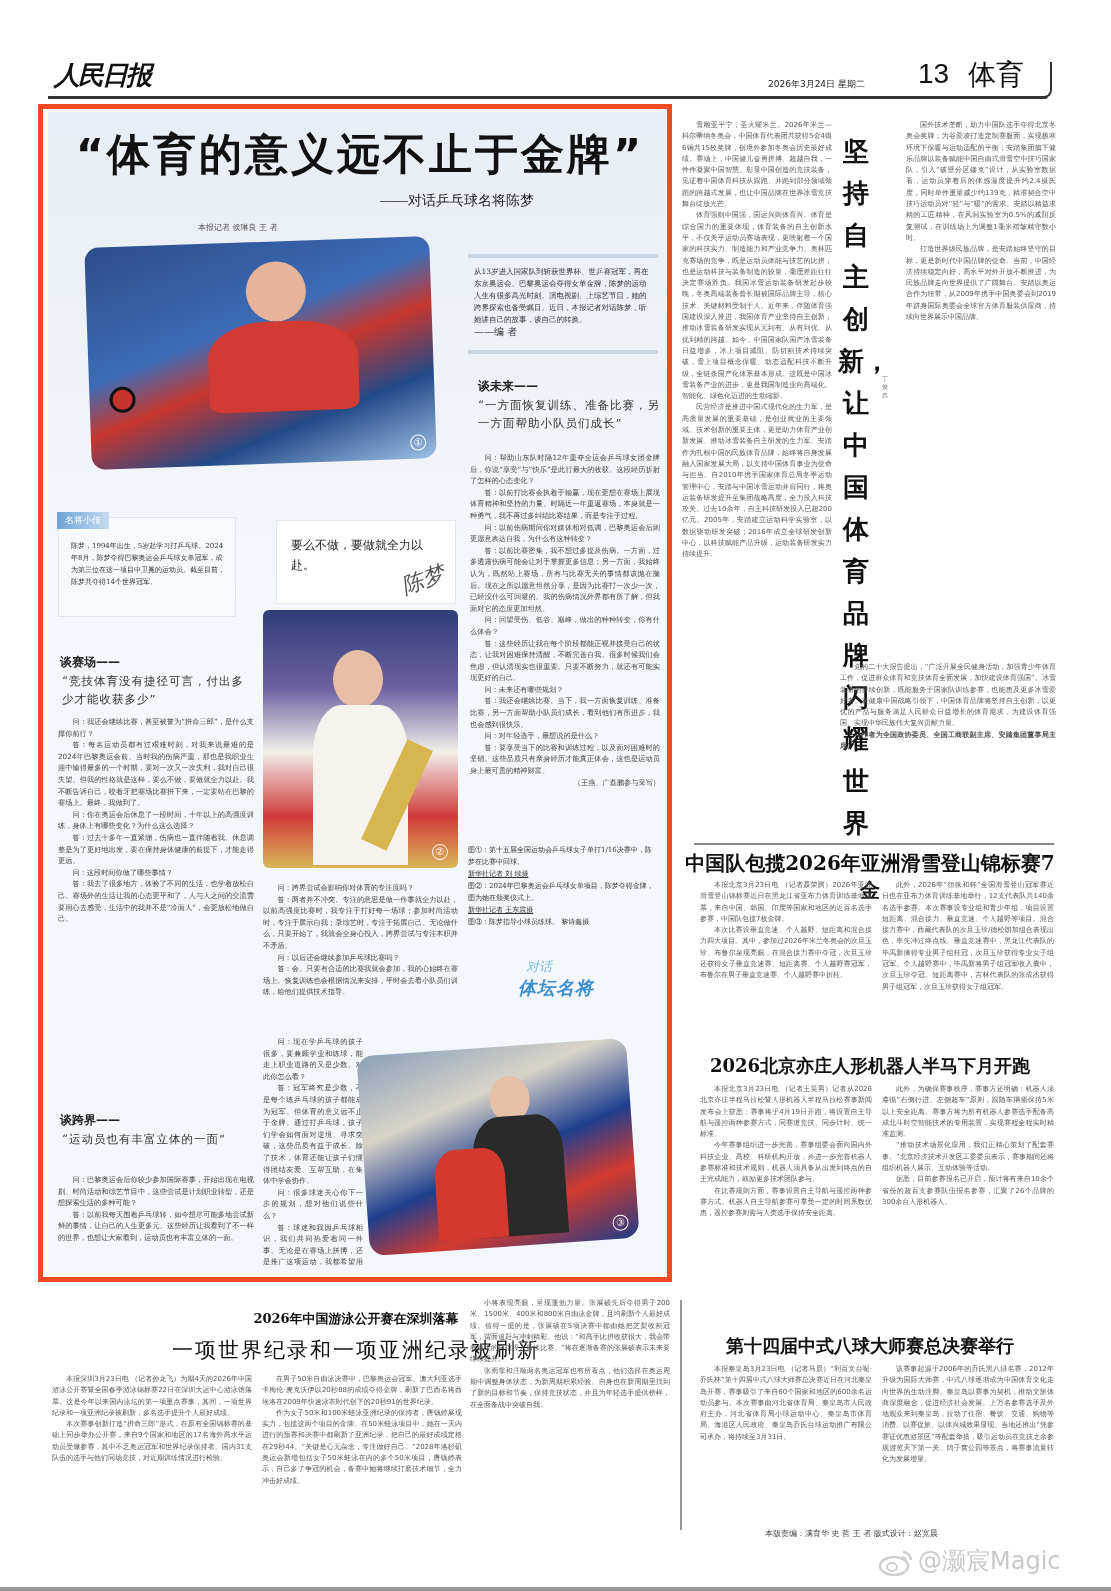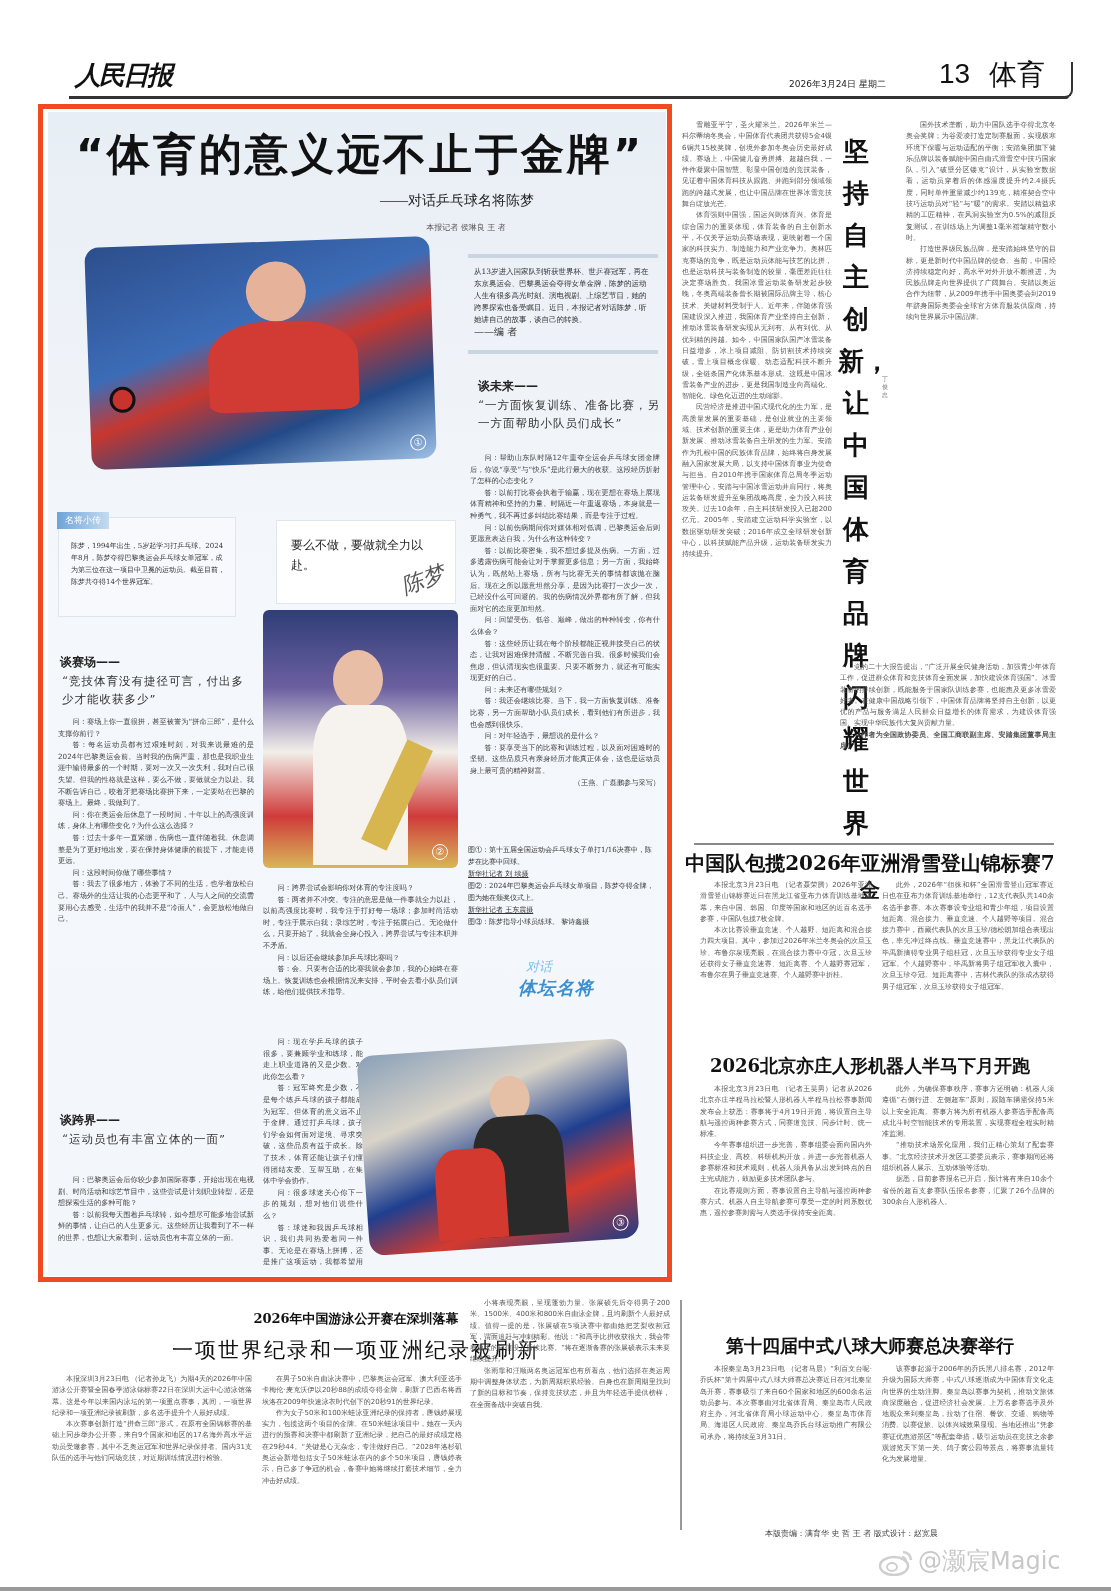--- a/index.html
+++ b/index.html
@@ -2,35 +2,35 @@
 <html><head>
 <meta charset="utf-8">
 <style>
   * { box-sizing: border-box; margin: 0; padding: 0; }
   html, body { width: 1111px; height: 1591px; background: #ffffff; overflow: hidden; }
   body { font-family: "DejaVu Serif", serif; color: #222; position: relative; }
 
   .page { position: absolute; left: 0; top: 0; width: 1111px; height: 1591px; background: #fff; }
 
   
-  .masthead { position: absolute; left: 48px; top: 56px; width: 1008px; height: 42px; margin-left: 21px; }
+  .masthead { position: absolute; left: 48px; top: 56px; width: 1008px; height: 42px; }
   .logo { position: absolute; left: 6px; top: 2px; font-family: "DejaVu Serif", serif; font-style: italic; font-weight: bold; font-size: 26px; letter-spacing: -2px; color: #111; }
   .dateline { position: absolute; left: 720px; top: 22px; font-family: "DejaVu Sans", sans-serif; font-size: 9px; color: #222; }
   .pagenum { position: absolute; left: 870px; top: 2px; font-family: "Liberation Sans", sans-serif; font-size: 28px; color: #111; }
   .section { position: absolute; left: 920px; top: 0px; font-family: "DejaVu Sans", sans-serif; font-size: 28px; color: #111; }
   .mast-rule { position: absolute; left: 0; top: 40px; width: 1000px; height: 3px; background: #333; border-radius: 0 0 8px 0; }
   .mast-hook { position: absolute; left: 996px; top: 6px; width: 8px; height: 36px; border-right: 2px solid #333; border-bottom: 2px solid #333; border-radius: 0 0 8px 0; }
 
   
   .highlight { position: absolute; left: 38px; top: 104px; width: 634px; height: 1178px; border: 5px solid #f04a23; }
   .feature { position: absolute; left: 48px; top: 112px; width: 618px; height: 1164px; background: linear-gradient(180deg,#e8eef5 0%, #f4f7fb 40%, #f3f6fa 100%); }
 
   .f-title { position: absolute; left: 12px; top: 14px; width: 600px; text-align: center; font-family: "DejaVu Sans", sans-serif; font-weight: bold; font-size: 43px; letter-spacing: 3px; color: #111; }
   .f-sub { position: absolute; left: 0; top: 80px; width: 618px; text-align: center; font-family: Liberation Serif, serif; font-size: 14px; color: #222; padding-left: 200px; }
-  .f-byline { position: absolute; left: 0; top: 110px; width: 686px; text-align: center; font-size: 8px; color: #555; padding-left: 150px; }
+  .f-byline { position: absolute; left: 0; top: 110px; width: 686px; text-align: left; font-size: 8px; color: #555; padding-left: 150px; }
 
   .photo { position: absolute; border-radius: 14px; overflow: hidden; }
   .photo1 { left: 40px; top: 130px; width: 345px; height: 222px; transform: rotate(-2deg); background: linear-gradient(160deg,#2d4e8c 0%,#3c6cb7 40%,#c7372f 55%,#224a88 75%,#9ec0e6 100%); }
   .photo2 { left: 215px; top: 498px; width: 195px; height: 258px; background: linear-gradient(180deg,#2f3e78 0%,#6c5fa0 30%,#f2efe9 55%,#cf3b3a 80%,#d9b659 100%); border-radius: 6px; }
   .photo3 { left: 315px; top: 935px; width: 270px; height: 200px; transform: rotate(-4deg); background: linear-gradient(160deg,#8aa0b9 0%,#d9d4c9 30%,#1f3f8f 55%,#d43a2e 75%,#223c86 100%); border-radius: 16px; }
   .photo-num { position: absolute; right: 10px; bottom: 8px; width: 16px; height: 16px; border-radius: 50%; border: 1px solid #fff; color: #fff; font-size: 10px; text-align: center; line-height: 14px; font-family: "DejaVu Sans", sans-serif; }
   .photo-shape { position: absolute; }
 
   .intro-box { position: absolute; left: 420px; top: 142px; width: 190px; height: 100px; border-top: 4px solid #c9d6e2; border-bottom: 4px solid #c9d6e2; padding: 8px 6px; font-size: 7.5px; line-height: 12px; color: #333; font-family: "DejaVu Serif", serif; }
   .intro-sign { text-align: left; font-size: 10px; }
@@ -124,21 +124,21 @@
     </div>
 
     <div class="quote-card">
       <div class="quote-text">要么不做，要做就全力以赴。</div>
       <div class="signature">陈梦</div>
     </div>
 
     <div class="sec-h" style="left:12px;top:542px;">谈赛场——</div>
     <div class="sec-q" style="left:14px;top:560px;width:190px;">“竞技体育没有捷径可言，付出多少才能收获多少”</div>
     <div class="body-text" style="left:10px;top:604px;width:196px;height:386px;">
-      <p>问：赛场上你一直很拼，甚至被誉为“拼命三郎”，是什么支撑你前行？</p>
+      <p>问：我还会继续比赛，甚至被誉为“拼命三郎”，是什么支撑你前行？</p>
       <p>答：每名运动员都有过艰难时刻，对我来说最难的是2024年巴黎奥运会前。当时我的伤病严重，那也是我职业生涯中输得最多的一个时期，要对一次又一次失利，我对自己很失望。但我的性格就是这样，要么不做，要做就全力以赴。我不断告诉自己，咬着牙把赛场比赛拼下来，一定要站在巴黎的赛场上。最终，我做到了。</p>
       <p>问：你在奥运会后休息了一段时间，十年以上的高强度训练，身体上有哪些变化？为什么这么选择？</p>
       <p>答：过去十多年一直紧绷，伤病也一直伴随着我。休息调整是为了更好地出发，要在保持身体健康的前提下，才能走得更远。</p>
       <p>问：这段时间你做了哪些事情？</p>
       <p>答：我去了很多地方，体验了不同的生活，也学着放松自己。赛场外的生活让我的心态更平和了，人与人之间的交流需要用心去感受，生活中的我并不是“冷面人”，会更放松地做自己。</p>
     </div>
 
     <div class="photo photo2">
       <div class="photo-shape" style="left:70px;top:40px;width:50px;height:58px;border-radius:50%;background:#e8bfa6;"></div>
       <div class="photo-shape" style="left:50px;top:95px;width:95px;height:160px;border-radius:30% 30% 0 0;background:#f6f3ef;"></div>

